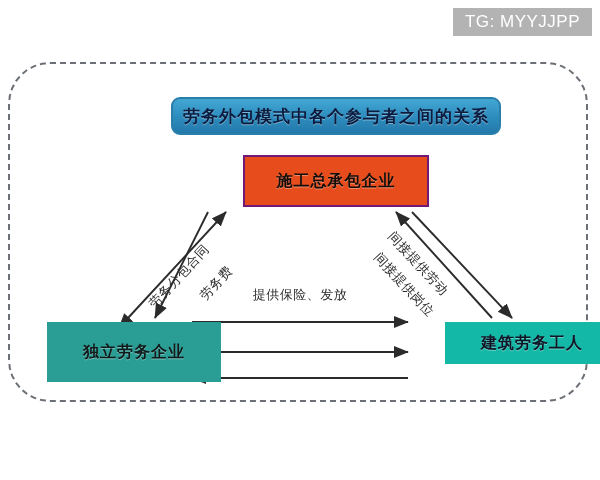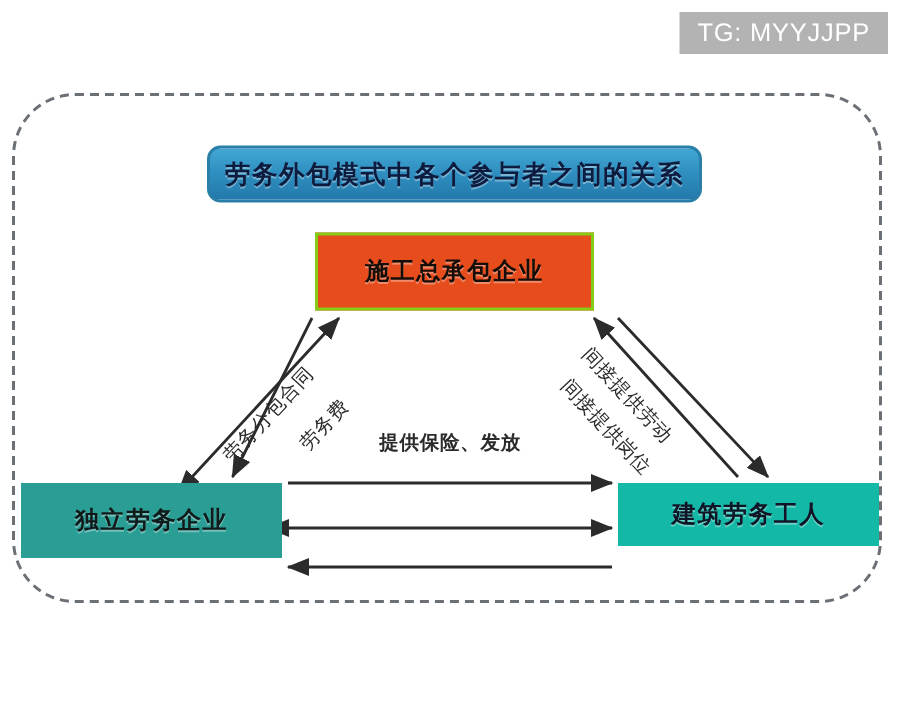--- a/index.html
+++ b/index.html
@@ -65,20 +65,21 @@
   
   .node {
     position: absolute;
     display: flex;
     align-items: center;
     justify-content: center;
     box-sizing: border-box;
     font-weight: bold;
     color: #1b1b1b;
     text-shadow: 0 1px 0 rgba(255,255,255,0.35);
+    margin-left: 33px;
   }
 
   #title-box {
     left: 138px;
     top: 97px;
     width: 330px;
     height: 38px;
     border-radius: 9px;
     border: 2px solid #2a7fa8;
     background: linear-gradient(180deg, #43a7d4 0%, #2f8fc0 48%, #2379ab 100%);
@@ -86,31 +87,31 @@
     font-size: 17px;
     letter-spacing: 1px;
   }
 
   #node-contractor {
     left: 210px;
     top: 155px;
     width: 186px;
     height: 52px;
     background: #e74c1c;
-    border: 2px solid #84cc16;
+    border: 2px solid #701a75;
     color: #140d08;
     font-size: 16px;
     letter-spacing: 1px;
   }
 
   #node-labor-firm {
     left: 14px;
     top: 322px;
     width: 174px;
-    height: 50px;
+    height: 60px;
     background: #2a9d95;
     border: none;
     color: #101a1a;
     font-size: 16px;
     letter-spacing: 1px;
   }
 
   #node-workers {
     left: 412px;
     top: 322px;
@@ -141,21 +142,21 @@
   
   .h-label {
     position: absolute;
     font-size: 13px;
     color: #2b2b2b;
     text-align: center;
     white-space: nowrap;
     font-weight: 500;
     letter-spacing: 0.5px;
   }
-  .h-label .l2 { display: block; font-weight: bold; }
+  .h-label .l2 { display: block; }
   #lbl-insurance { left: 0; right: 0; top: 286px; line-height: 17px; }
   #lbl-contract  { left: 0; right: 0; top: 334px; }
   #lbl-direct    { left: 0; right: 0; top: 360px; }
 </style>
 </head>
 <body>
 
 <div id="stage">
 
   <div id="outer-frame"></div>

